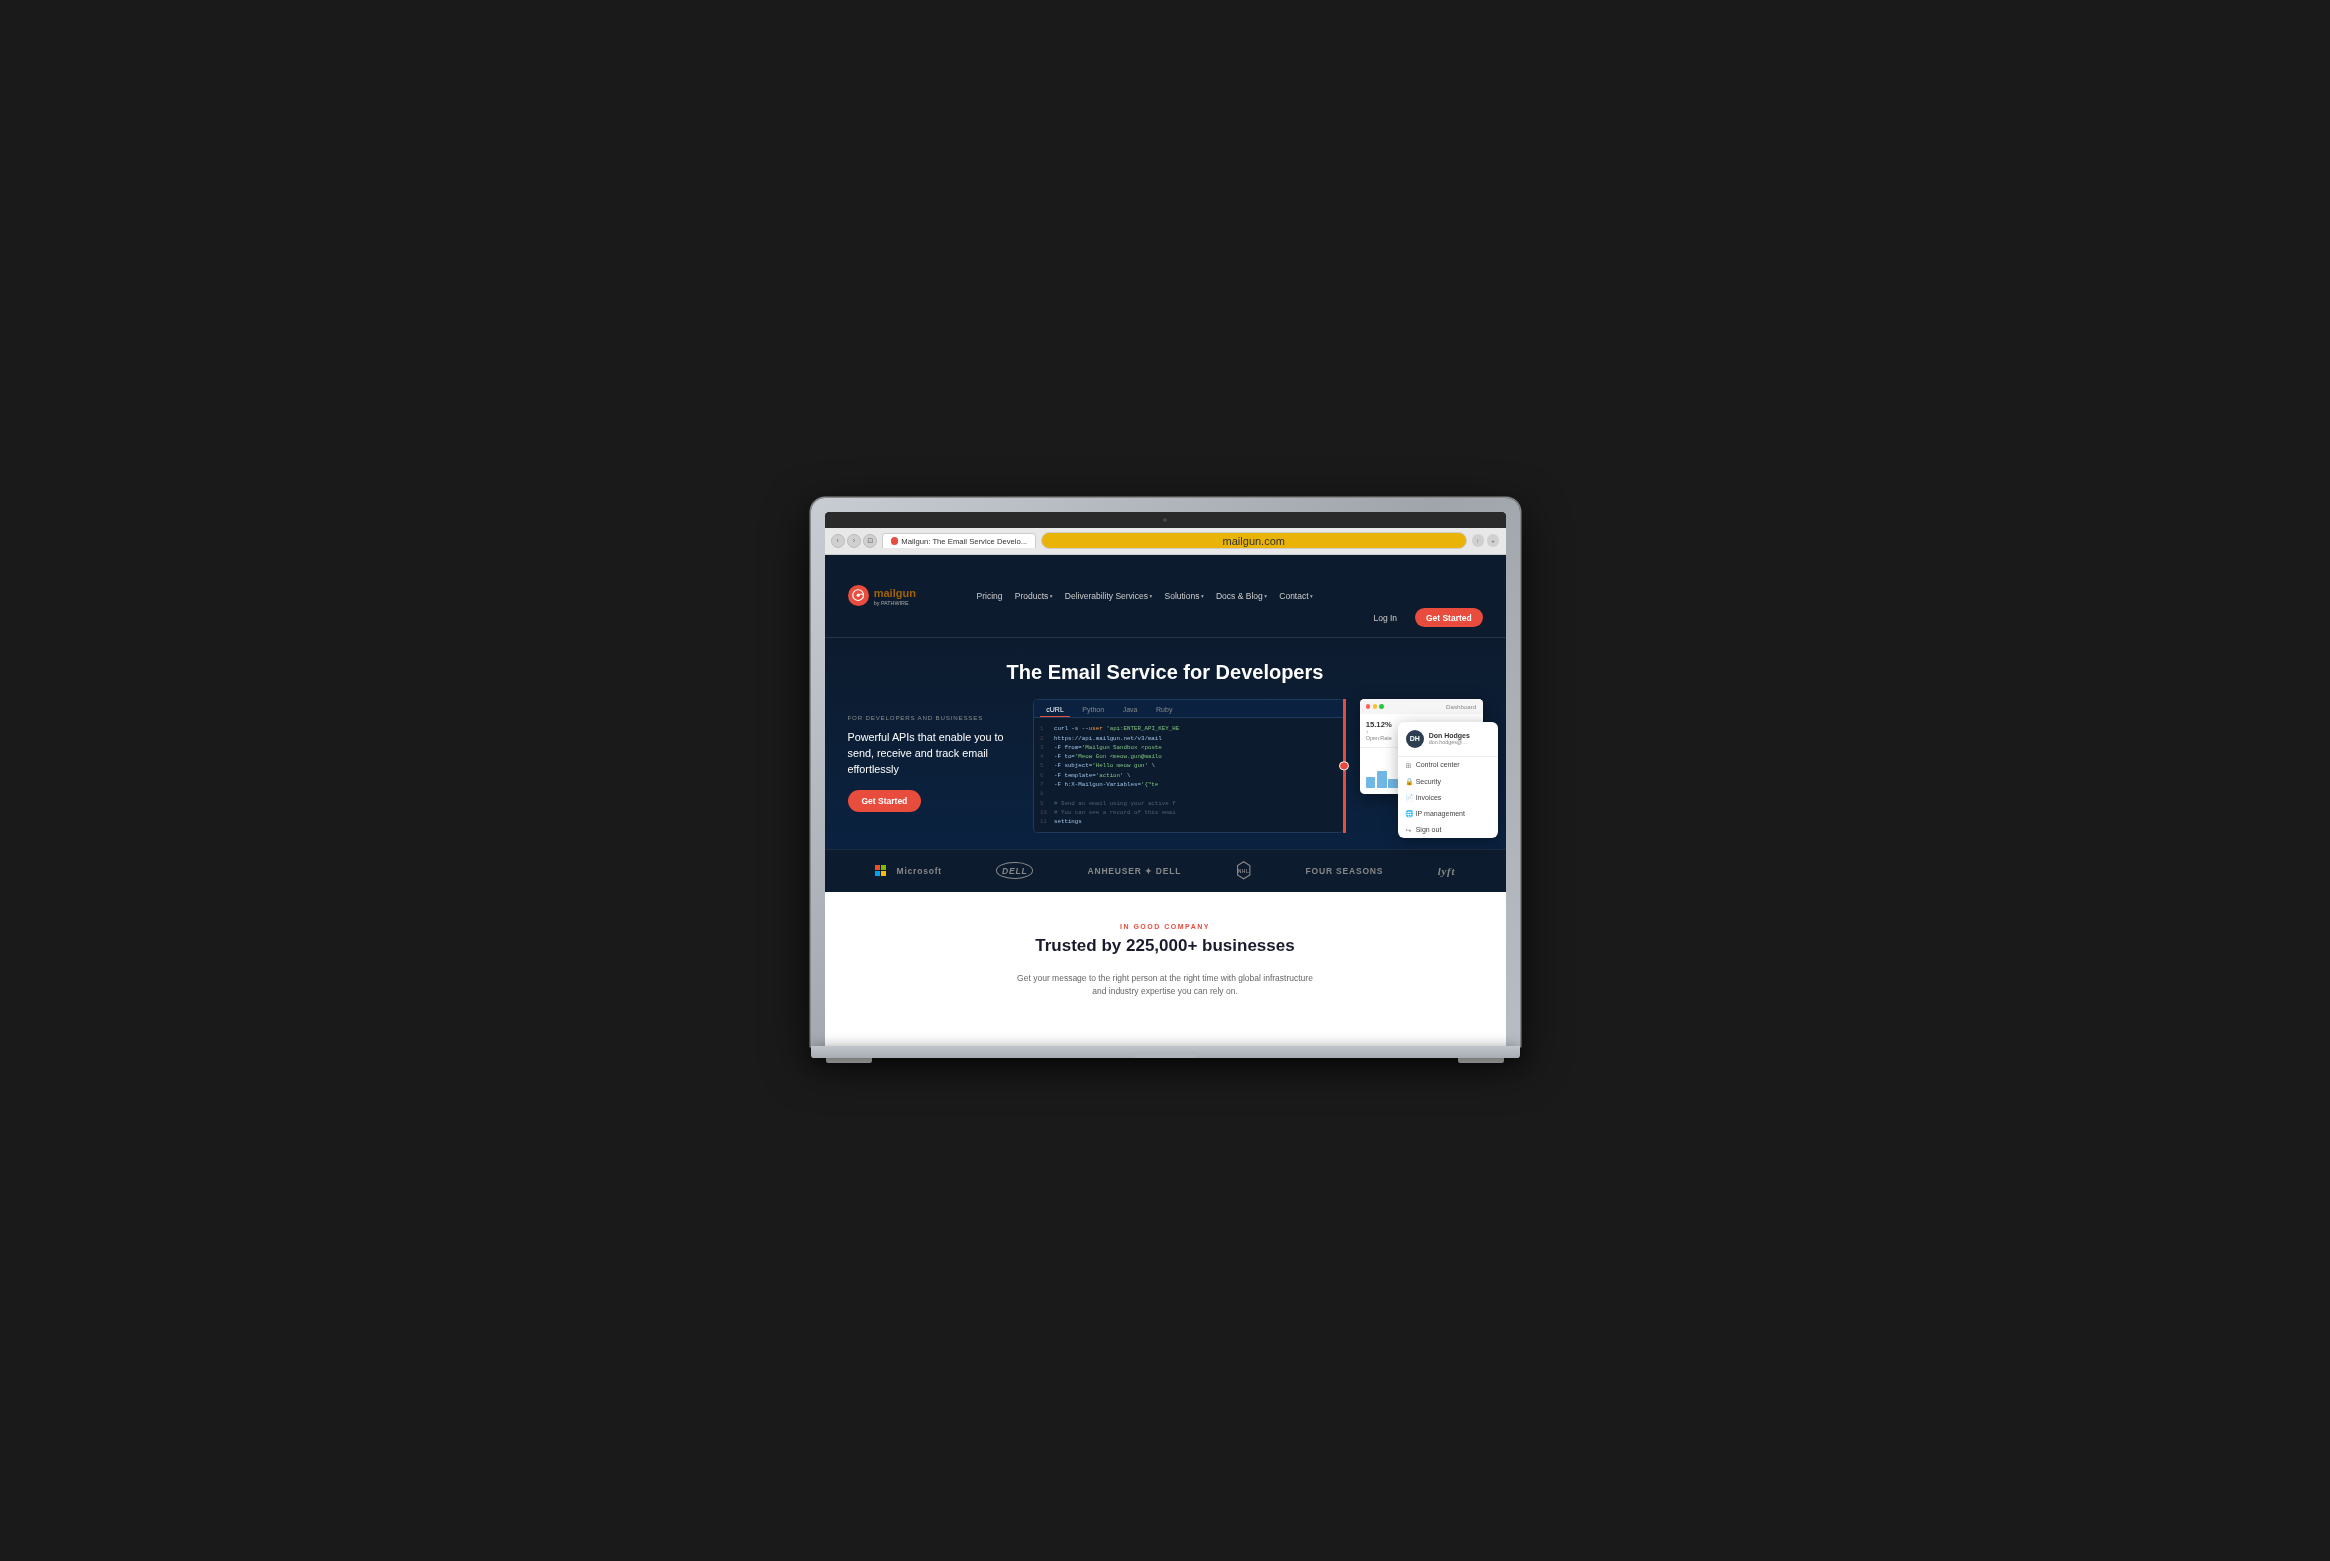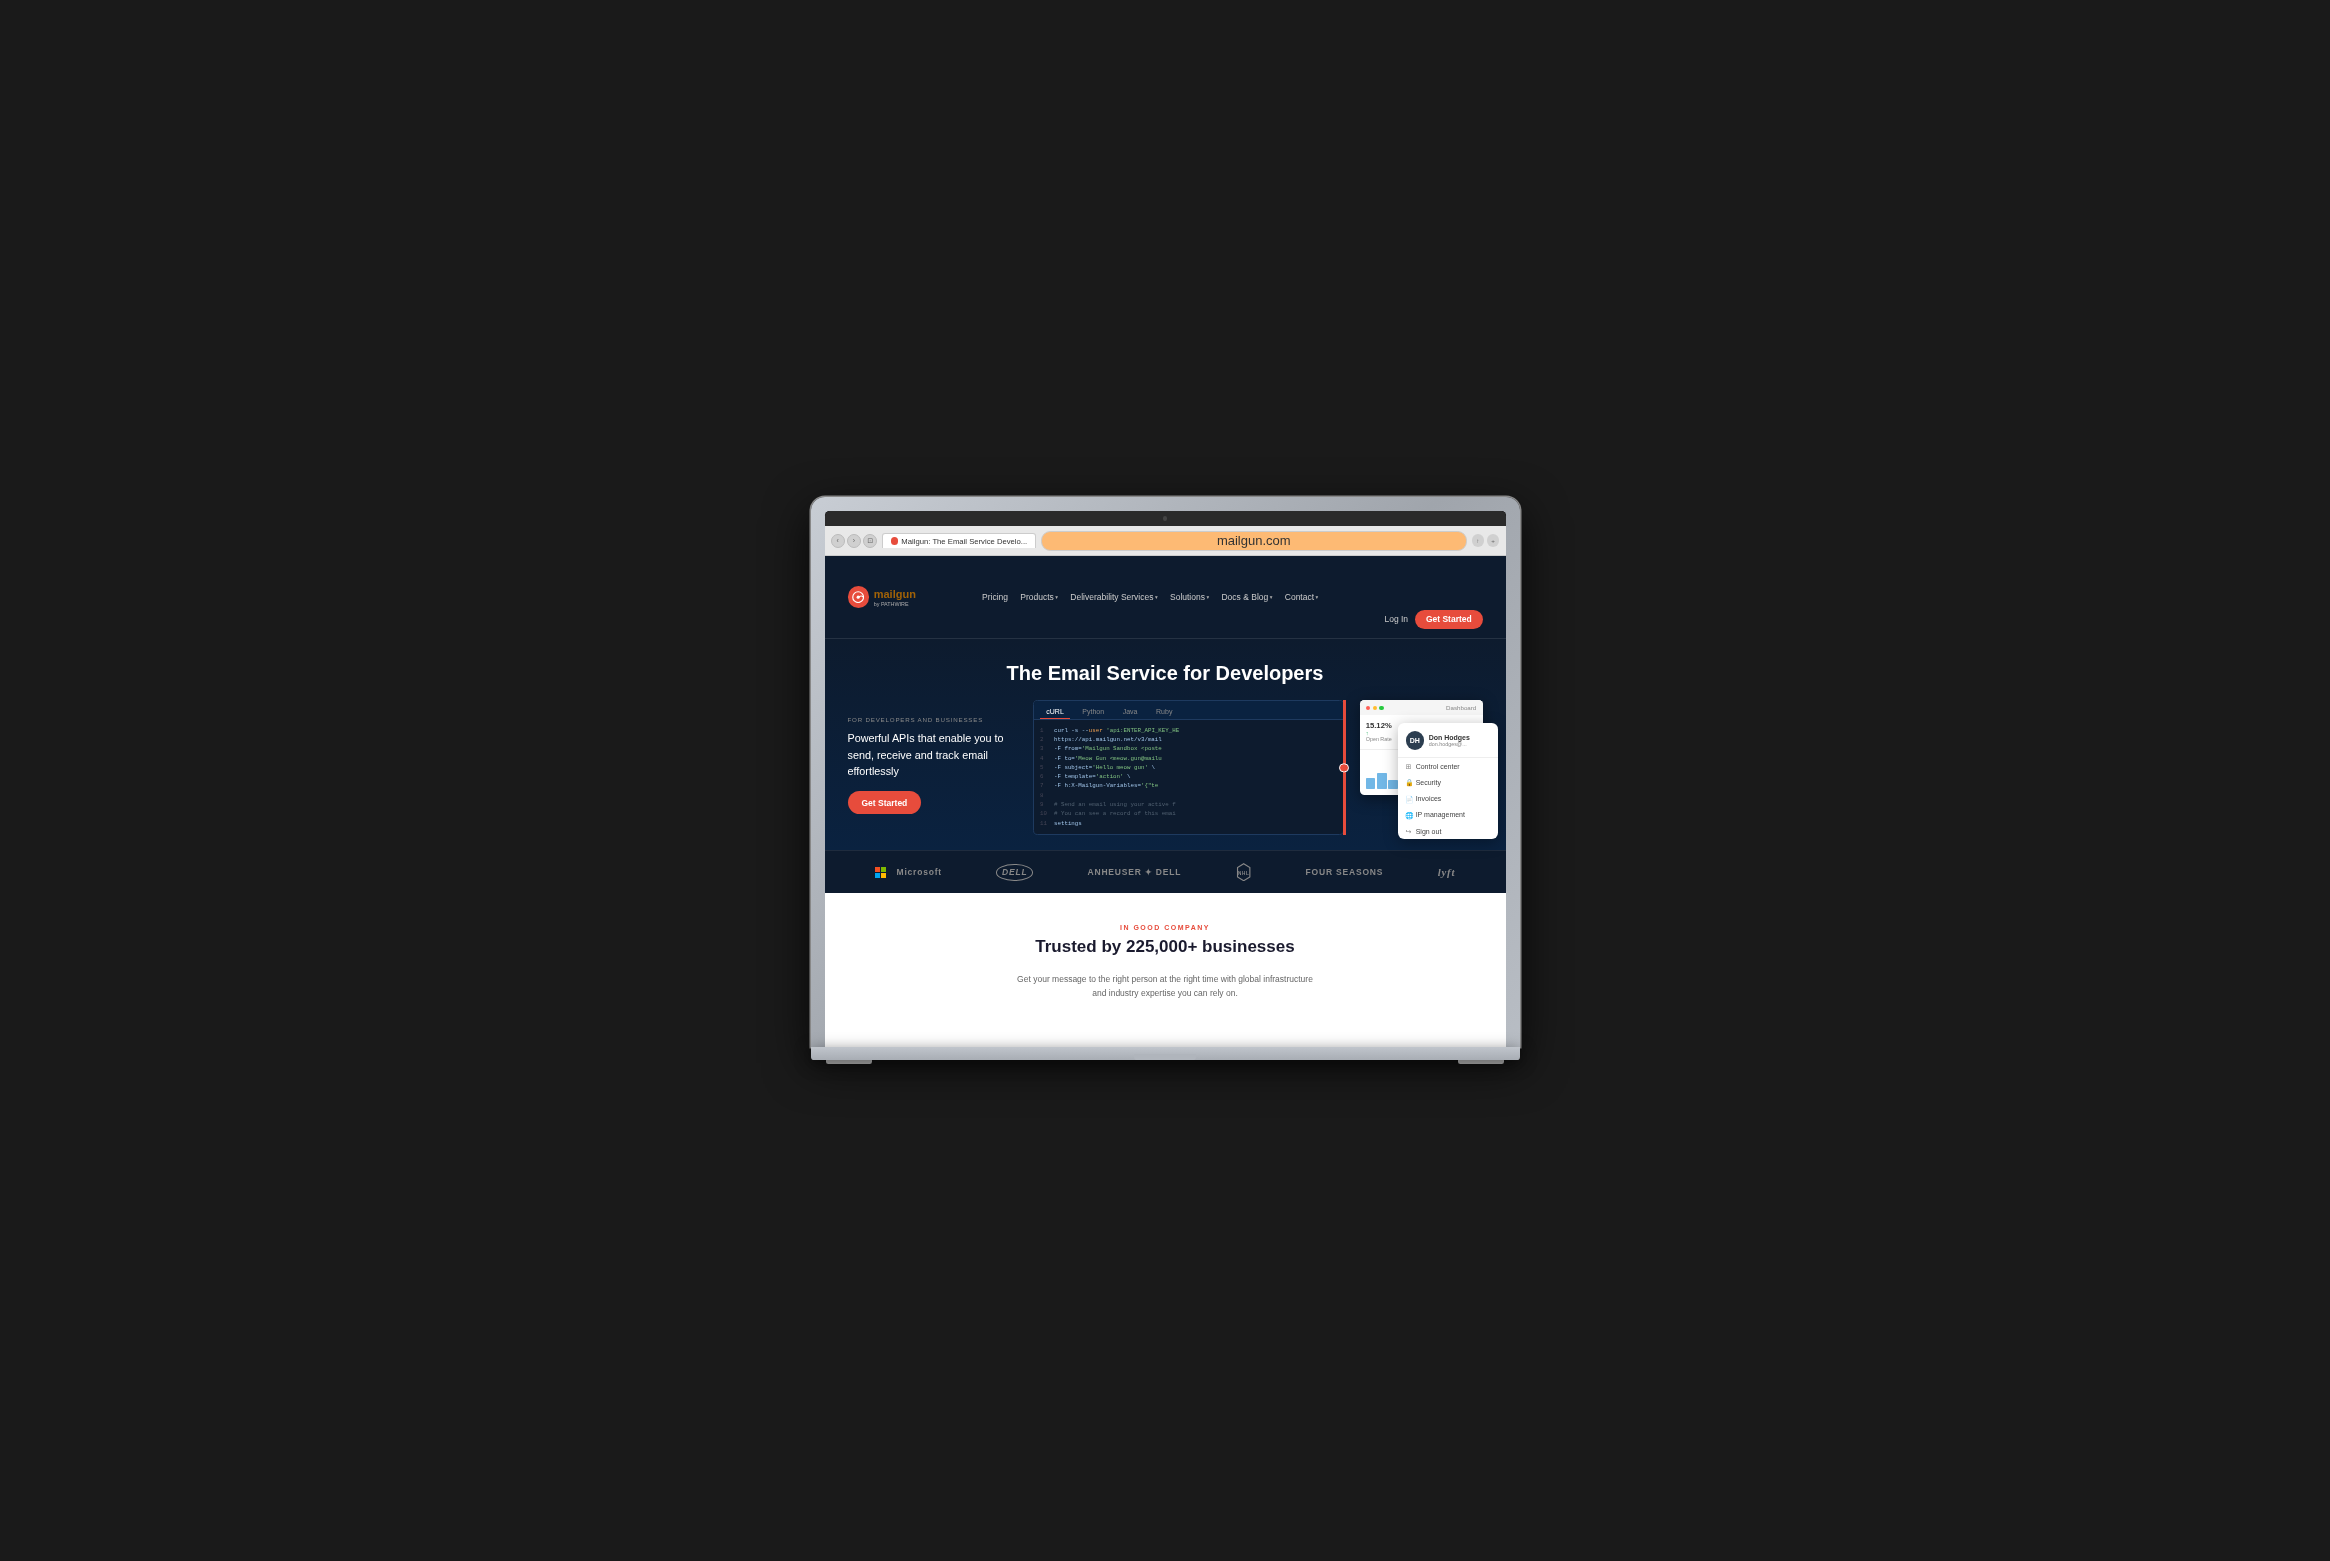--- a/index.html
+++ b/index.html
@@ -82,25 +82,25 @@
       border-bottom: none;
     }
     .browser-tab-favicon {
       width: 7.7px;
       height: 7.7px;
       background: #e74c3c;
       border-radius: 50%;
     }
     .browser-address-bar {
       flex: 1;
-      background: #fdba74;
+      background: #eab308;
       border: 0.8px solid #ccc;
       border-radius: 9.3px;
       padding: 1.5px 7.7px;
-      font-size: 13px;
+      font-size: 11px;
       color: #333;
       text-align: center;
     }
     .browser-actions {
       display: flex;
       gap: 3.1px;
     }
     .browser-action-btn {
       width: 12.3px;
       height: 12.3px;
@@ -167,21 +167,21 @@
       align-items: center;
       gap: 1.5px;
     }
     .nav-chevron {
       font-size: 5.4px;
       color: #aaa;
     }
     .nav-actions {
       display: flex;
       align-items: center;
-      gap: 7px;
+      gap: 18px;
       margin-top: 44px;
     }
     .btn-login {
       color: #ccc;
       font-size: 8.5px;
       cursor: pointer;
       background: none;
       border: none;
     }
     .btn-get-started {

